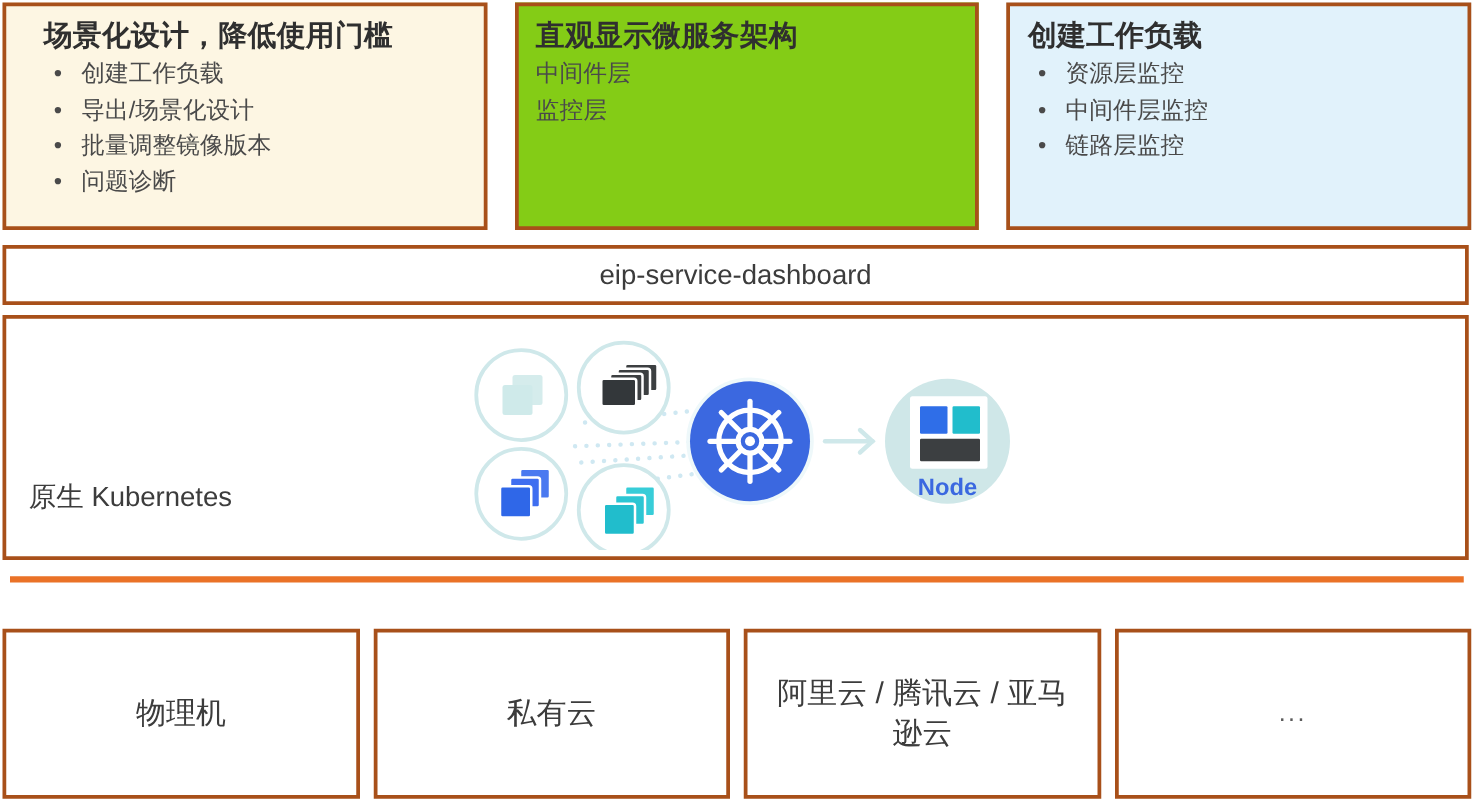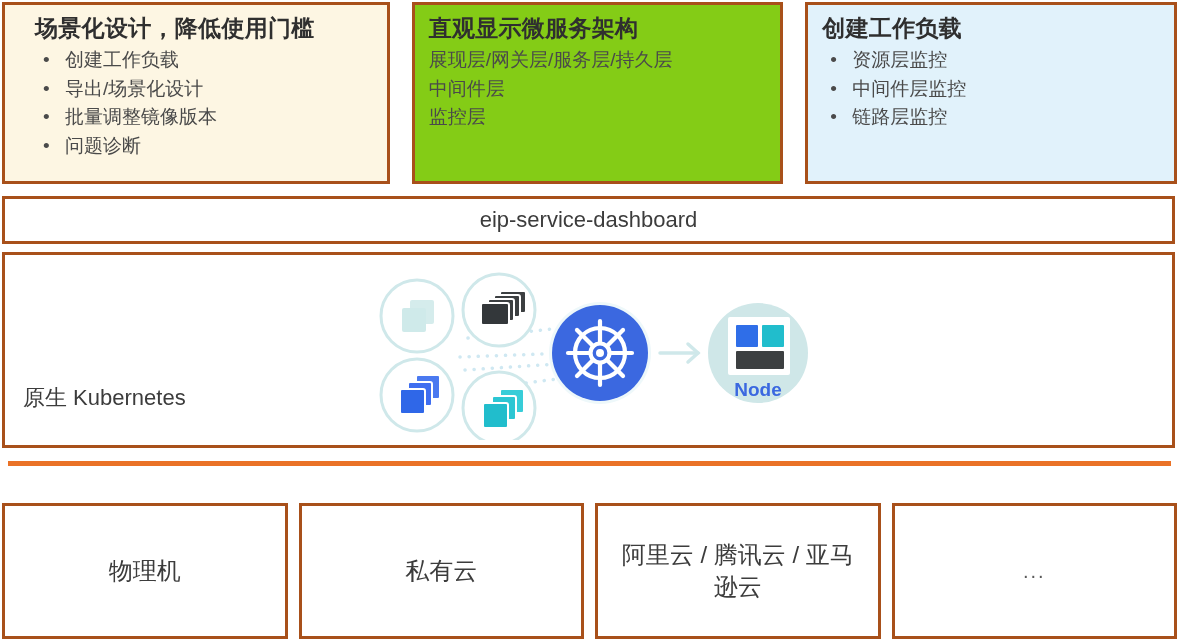--- a/index.html
+++ b/index.html
@@ -181,21 +181,20 @@
         <li><span class="bullet-dot">•</span><span>创建工作负载</span></li>
         <li><span class="bullet-dot">•</span><span>导出/场景化设计</span></li>
         <li><span class="bullet-dot">•</span><span>批量调整镜像版本</span></li>
         <li><span class="bullet-dot">•</span><span>问题诊断</span></li>
       </ul>
     </div>
 
     <div class="feature-card green">
       <div class="feature-title">直观显示微服务架构</div>
       <ul class="feature-lines">
-        <li><span>展现层/网关层/服务层/持久层</span></li>
         <li><span>中间件层</span></li>
         <li><span>监控层</span></li>
       </ul>
     </div>
 
     <div class="feature-card blue">
       <div class="feature-title">创建工作负载</div>
       <ul class="feature-lines bulleted">
         <li><span class="bullet-dot">•</span><span>资源层监控</span></li>
         <li><span class="bullet-dot">•</span><span>中间件层监控</span></li>

